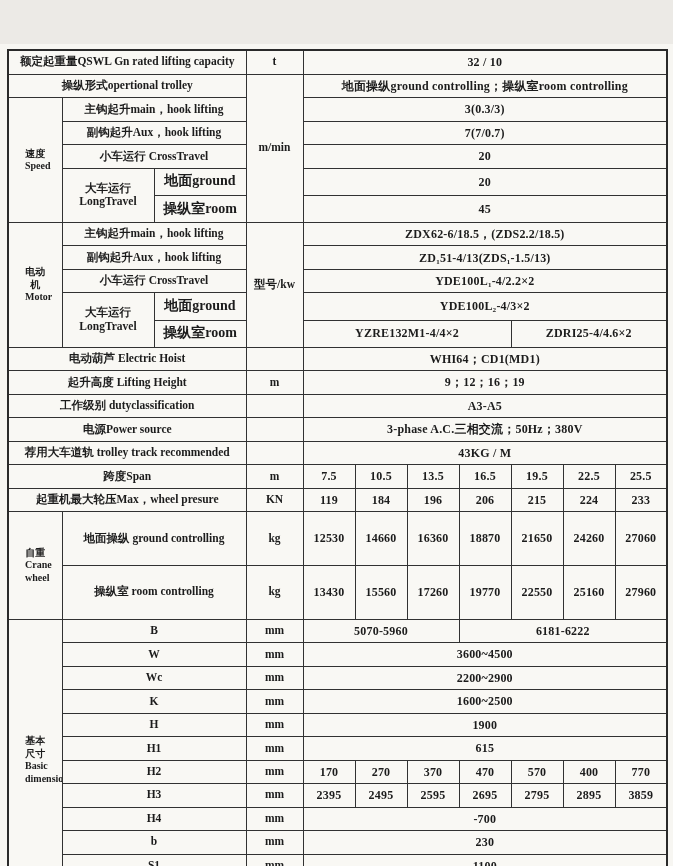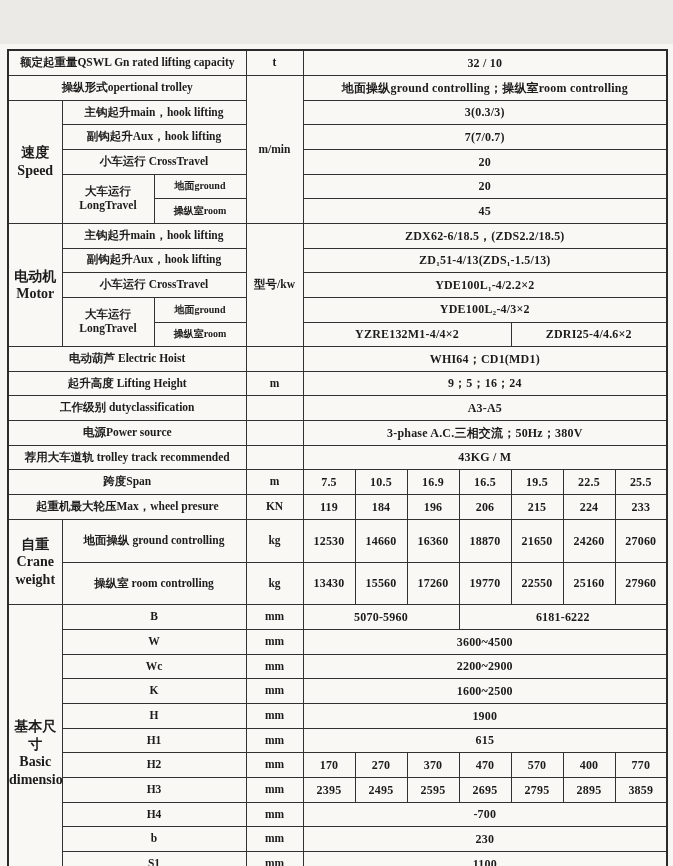--- a/index.html
+++ b/index.html
@@ -14,22 +14,22 @@
   }
   td{
     border:1.5px solid #323232;
     text-align:center;vertical-align:middle;
     font-family:"Liberation Serif","DejaVu Serif",serif;
     font-weight:700;color:#1c1c1c;font-size:12px;
     line-height:1.2;white-space:pre-line;
     padding:0 2px;overflow:hidden;
   }
   td.lbl{font-size:11.5px;}
-  td.sub{font-size:10px;}
-  td.sec{font-size:14px;line-height:1.25;padding:0;}
+  td.sub{font-size:14px;}
+  td.sec{font-size:10px;line-height:1.25;padding:16px;}
   td.unit{font-size:11.5px;}
   td.val{font-size:12px;letter-spacing:0.2px;}
   col.w1{width:54px;} col.w2{width:92px;} col.w3{width:92px;} col.w4{width:57px;}
   col.wd{width:52px;}
 </style>
 </head>
 <body>
 
 <div class="page">
   <table class="spec">
@@ -108,21 +108,21 @@
           <td colspan="3" class="val">ZDRI25-4/4.6×2</td>
         </tr>
         <tr>
           <td colspan="3" class="lbl">电动葫芦 Electric Hoist</td>
           <td class="unit"></td>
           <td colspan="7" class="val">WHI64；CD1(MD1)</td>
         </tr>
         <tr>
           <td colspan="3" class="lbl">起升高度 Lifting Height</td>
           <td class="unit">m</td>
-          <td colspan="7" class="val">9；5；16；24</td>
+          <td colspan="7" class="val">9；12；16；19</td>
         </tr>
         <tr>
           <td colspan="3" class="lbl">工作级别 dutyclassification</td>
           <td class="unit"></td>
           <td colspan="7" class="val">A3-A5</td>
         </tr>
         <tr>
           <td colspan="3" class="lbl">电源Power source</td>
           <td class="unit"></td>
           <td colspan="7" class="val">3-phase A.C.三相交流；50Hz；380V</td>
@@ -130,41 +130,41 @@
         <tr>
           <td colspan="3" class="lbl">荐用大车道轨 trolley track recommended</td>
           <td class="unit"></td>
           <td colspan="7" class="val">43KG / M</td>
         </tr>
         <tr>
           <td colspan="3" class="lbl">跨度Span</td>
           <td class="unit">m</td>
           <td class="val">7.5</td>
           <td class="val">10.5</td>
-          <td class="val">16.9</td>
+          <td class="val">13.5</td>
           <td class="val">16.5</td>
           <td class="val">19.5</td>
           <td class="val">22.5</td>
           <td class="val">25.5</td>
         </tr>
         <tr>
           <td colspan="3" class="lbl">起重机最大轮压Max，wheel presure</td>
           <td class="unit">KN</td>
           <td class="val">119</td>
           <td class="val">184</td>
           <td class="val">196</td>
           <td class="val">206</td>
           <td class="val">215</td>
           <td class="val">224</td>
           <td class="val">233</td>
         </tr>
         <tr>
           <td rowspan="2" class="sec">自重
 Crane
-weight</td>
+wheel</td>
           <td colspan="2" class="lbl">地面操纵 ground controlling</td>
           <td class="unit">kg</td>
           <td class="val">12530</td>
           <td class="val">14660</td>
           <td class="val">16360</td>
           <td class="val">18870</td>
           <td class="val">21650</td>
           <td class="val">24260</td>
           <td class="val">27060</td>
         </tr>

